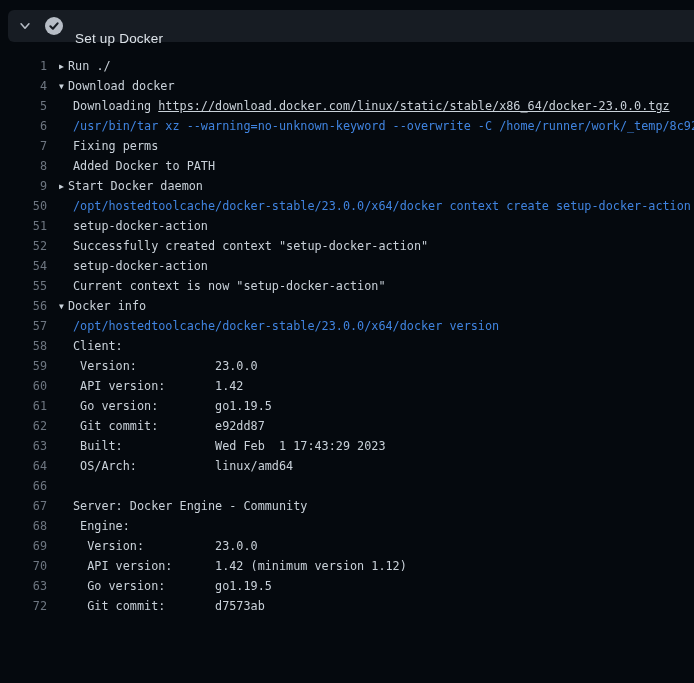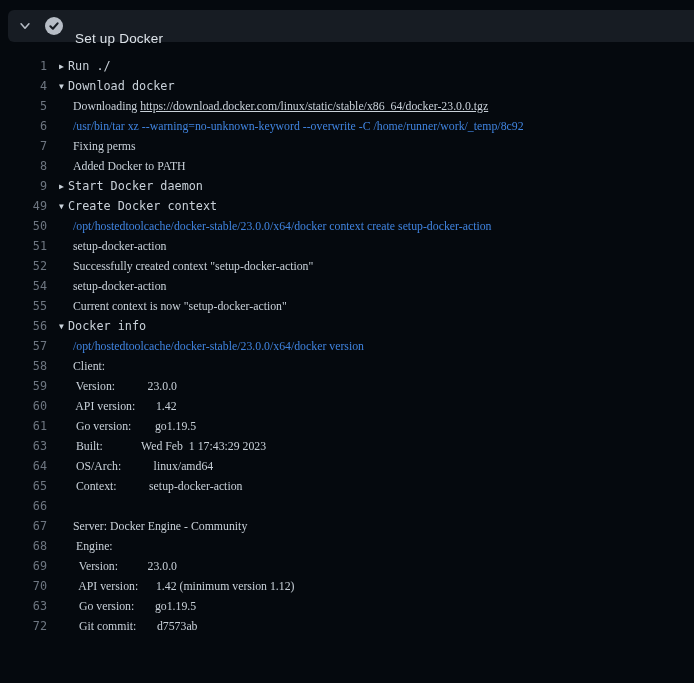--- a/index.html
+++ b/index.html
@@ -76,21 +76,21 @@
     color: #6e7681;
     text-decoration: none;
     cursor: pointer;
   }
   .line-content {
     flex: 1;
     overflow: hidden;
     padding-left: 12px;
     color: #c9d1d9;
   }
-  .log-line.child .line-content { padding-left: 26px; font-family: Liberation Serif, serif; }
+  .log-line.child .line-content { padding-left: 26px; }
   .arrow {
     display: inline-block;
     width: 9px;
     font-size: 8px;
     color: #c9d1d9;
     vertical-align: 1px;
   }
   .line-text.cmd { color: #4084e0; }
   .line-link {
     color: #c9d1d9;
@@ -119,35 +119,34 @@
   </div>
 
   <div class="log">
       <div class="log-line group"><a class="line-num">1</a><div class="line-content"><span class="arrow">▶</span><span class="line-text">Run ./</span></div></div>
       <div class="log-line group"><a class="line-num">4</a><div class="line-content"><span class="arrow">▼</span><span class="line-text">Download docker</span></div></div>
       <div class="log-line child"><a class="line-num">5</a><div class="line-content"><span class="line-text">Downloading </span><a class="line-link">https://download.docker.com/linux/static/stable/x86_64/docker-23.0.0.tgz</a></div></div>
       <div class="log-line child"><a class="line-num">6</a><div class="line-content"><span class="line-text cmd">/usr/bin/tar xz --warning=no-unknown-keyword --overwrite -C /home/runner/work/_temp/8c92</span></div></div>
       <div class="log-line child"><a class="line-num">7</a><div class="line-content"><span class="line-text">Fixing perms</span></div></div>
       <div class="log-line child"><a class="line-num">8</a><div class="line-content"><span class="line-text">Added Docker to PATH</span></div></div>
       <div class="log-line group"><a class="line-num">9</a><div class="line-content"><span class="arrow">▶</span><span class="line-text">Start Docker daemon</span></div></div>
-      <div class="log-line group"><a class="line-num">49</a><div class="line-content"><span class="arrow">▼</span><span class="line-text">Create Docker context</span></div></div>
       <div class="log-line child"><a class="line-num">50</a><div class="line-content"><span class="line-text cmd">/opt/hostedtoolcache/docker-stable/23.0.0/x64/docker context create setup-docker-action</span></div></div>
       <div class="log-line child"><a class="line-num">51</a><div class="line-content"><span class="line-text">setup-docker-action</span></div></div>
       <div class="log-line child"><a class="line-num">52</a><div class="line-content"><span class="line-text">Successfully created context "setup-docker-action"</span></div></div>
       <div class="log-line child"><a class="line-num">54</a><div class="line-content"><span class="line-text">setup-docker-action</span></div></div>
       <div class="log-line child"><a class="line-num">55</a><div class="line-content"><span class="line-text">Current context is now "setup-docker-action"</span></div></div>
       <div class="log-line group"><a class="line-num">56</a><div class="line-content"><span class="arrow">▼</span><span class="line-text">Docker info</span></div></div>
       <div class="log-line child"><a class="line-num">57</a><div class="line-content"><span class="line-text cmd">/opt/hostedtoolcache/docker-stable/23.0.0/x64/docker version</span></div></div>
       <div class="log-line child"><a class="line-num">58</a><div class="line-content"><span class="line-text">Client:</span></div></div>
       <div class="log-line child"><a class="line-num">59</a><div class="line-content"><span class="line-text"> Version:           23.0.0</span></div></div>
       <div class="log-line child"><a class="line-num">60</a><div class="line-content"><span class="line-text"> API version:       1.42</span></div></div>
       <div class="log-line child"><a class="line-num">61</a><div class="line-content"><span class="line-text"> Go version:        go1.19.5</span></div></div>
+      <div class="log-line child"><a class="line-num">62</a><div class="line-content"><span class="line-text"> Git commit:        e92dd87</span></div></div>
       <div class="log-line child"><a class="line-num">63</a><div class="line-content"><span class="line-text"> Built:             Wed Feb  1 17:43:29 2023</span></div></div>
       <div class="log-line child"><a class="line-num">64</a><div class="line-content"><span class="line-text"> OS/Arch:           linux/amd64</span></div></div>
-      <div class="log-line child"><a class="line-num">65</a><div class="line-content"><span class="line-text"> Context:           setup-docker-action</span></div></div>
       <div class="log-line child"><a class="line-num">66</a><div class="line-content"><span class="line-text"></span></div></div>
       <div class="log-line child"><a class="line-num">67</a><div class="line-content"><span class="line-text">Server: Docker Engine - Community</span></div></div>
       <div class="log-line child"><a class="line-num">68</a><div class="line-content"><span class="line-text"> Engine:</span></div></div>
       <div class="log-line child"><a class="line-num">69</a><div class="line-content"><span class="line-text">  Version:          23.0.0</span></div></div>
       <div class="log-line child"><a class="line-num">70</a><div class="line-content"><span class="line-text">  API version:      1.42 (minimum version 1.12)</span></div></div>
       <div class="log-line child"><a class="line-num">63</a><div class="line-content"><span class="line-text">  Go version:       go1.19.5</span></div></div>
       <div class="log-line child"><a class="line-num">72</a><div class="line-content"><span class="line-text">  Git commit:       d7573ab</span></div></div>
     </div>
 
 </div>

